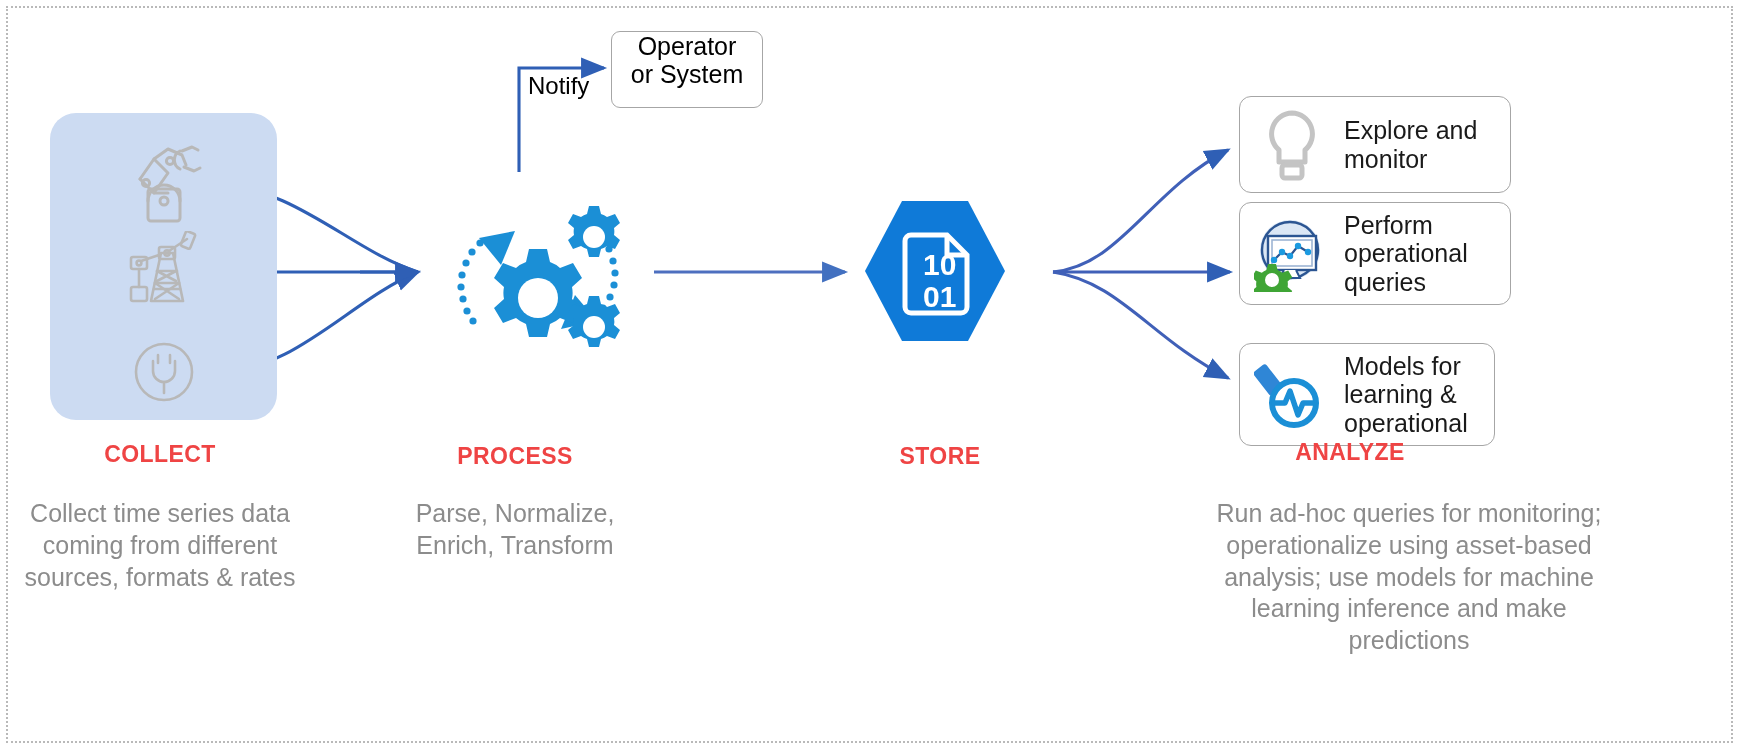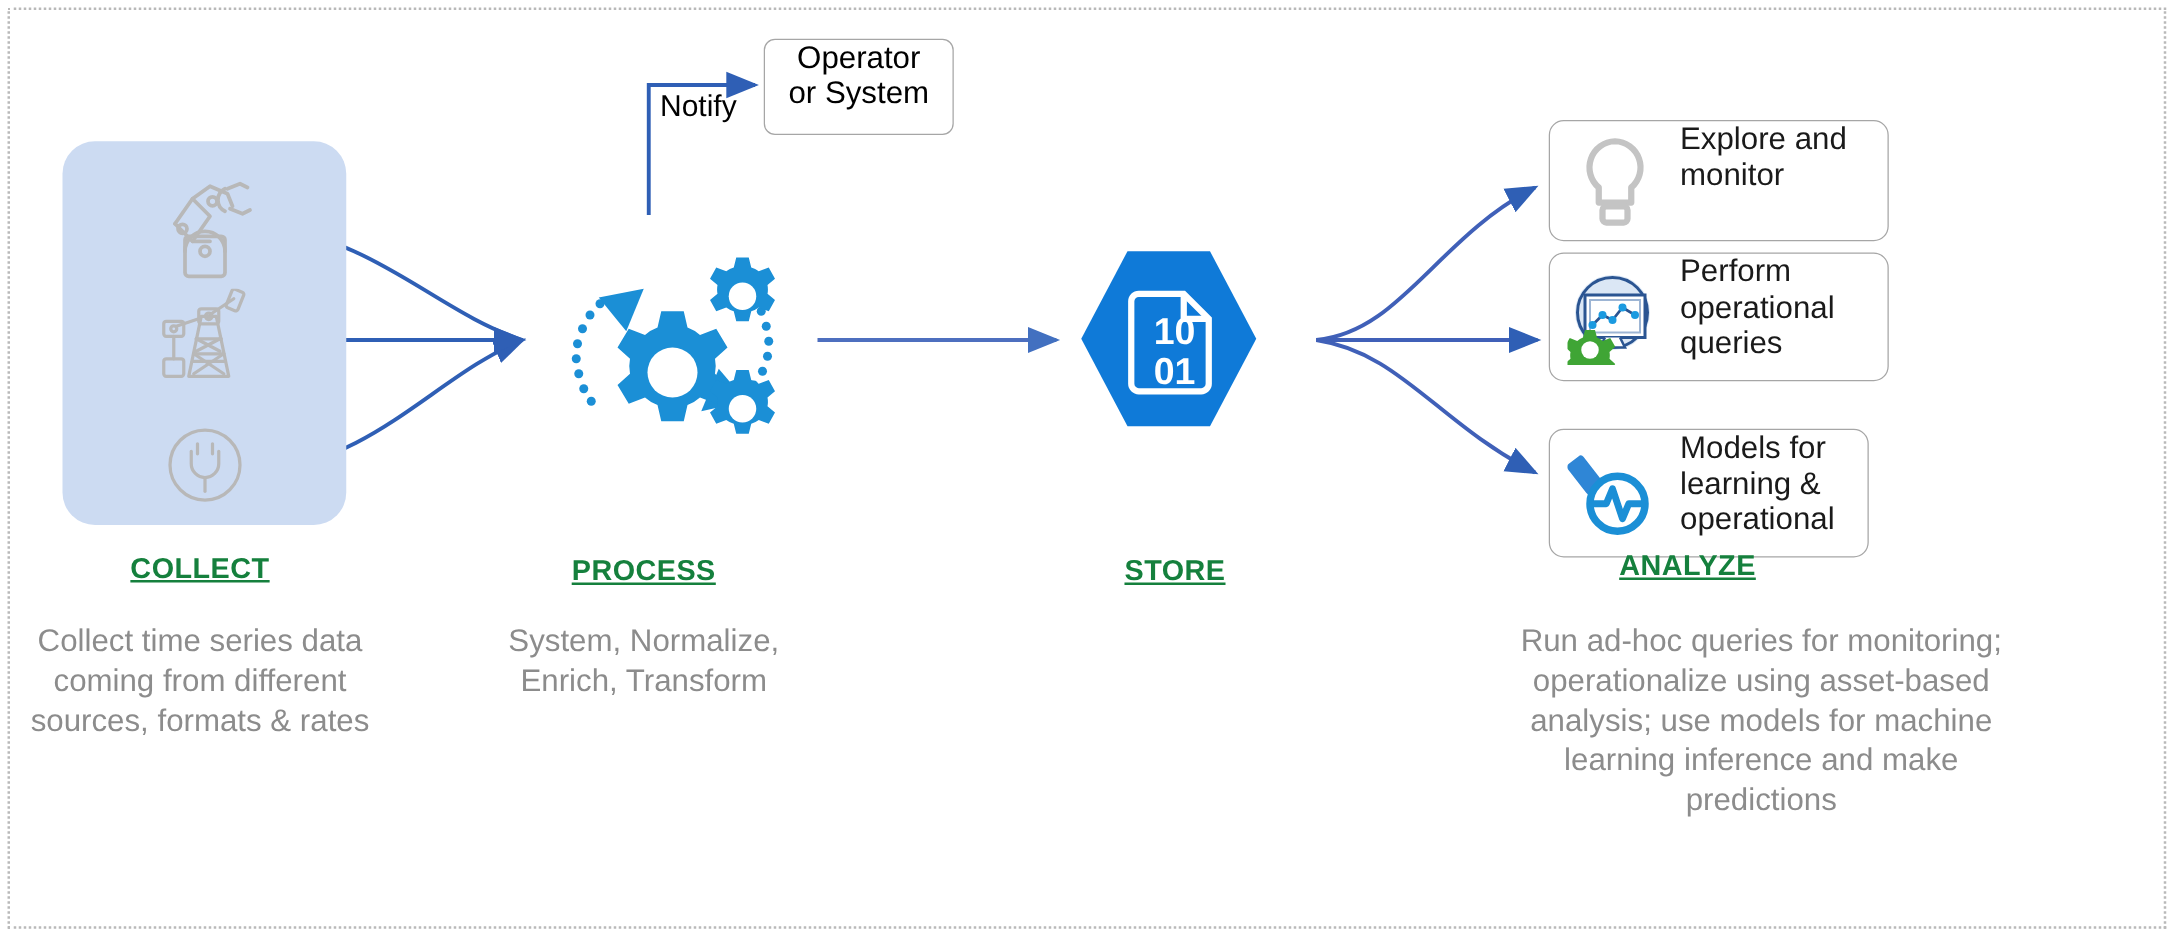--- a/index.html
+++ b/index.html
@@ -86,20 +86,21 @@
 
   
   .card {
     position: absolute;
     left: 1239px;
     border: 1.6px solid #a6a6a6;
     border-radius: 12px;
     background: #ffffff;
     box-sizing: border-box;
     display: flex;
+    align-items: center;
   }
   .card .card-icon {
     width: 104px;
     flex: 0 0 104px;
     display: flex;
     align-items: center;
     justify-content: center;
   }
   .card .card-label {
     font-size: 25px;
@@ -109,24 +110,23 @@
   }
   #card-explore  { top: 96px;  width: 272px; height: 97px; }
   #card-perform  { top: 202px; width: 272px; height: 103px; }
   #card-models   { top: 315px; width: 256px; height: 103px; margin-top: 28px; }
 
   
   .stage-title {
     position: absolute;
     font-size: 23px;
     font-weight: bold;
-    color: #15803d;
+    color: #ef4444;
     letter-spacing: 0.4px;
     text-align: center;
-    text-decoration: underline;
   }
   .stage-desc {
     position: absolute;
     font-size: 25px;
     color: #8c8c8c;
     text-align: center;
     line-height: 1.27;
   }
 
   #t-collect  { left: 10px;   top: 441px; width: 300px; }
@@ -368,16 +368,16 @@
       <div>operational</div>
     </div>
   </div>
 
   <div class="stage-title" id="t-collect">COLLECT</div>
   <div class="stage-title" id="t-process">PROCESS</div>
   <div class="stage-title" id="t-store">STORE</div>
   <div class="stage-title" id="t-analyze">ANALYZE</div>
 
   <div class="stage-desc" id="d-collect">Collect time series data coming from different sources, formats &amp; rates</div>
-  <div class="stage-desc" id="d-process">System, Normalize, Enrich, Transform</div>
+  <div class="stage-desc" id="d-process">Parse, Normalize, Enrich, Transform</div>
   <div class="stage-desc" id="d-analyze">Run ad-hoc queries for monitoring; operationalize using asset-based analysis; use models for machine learning inference and make predictions</div>
 
 </div>
 
 </body></html>

